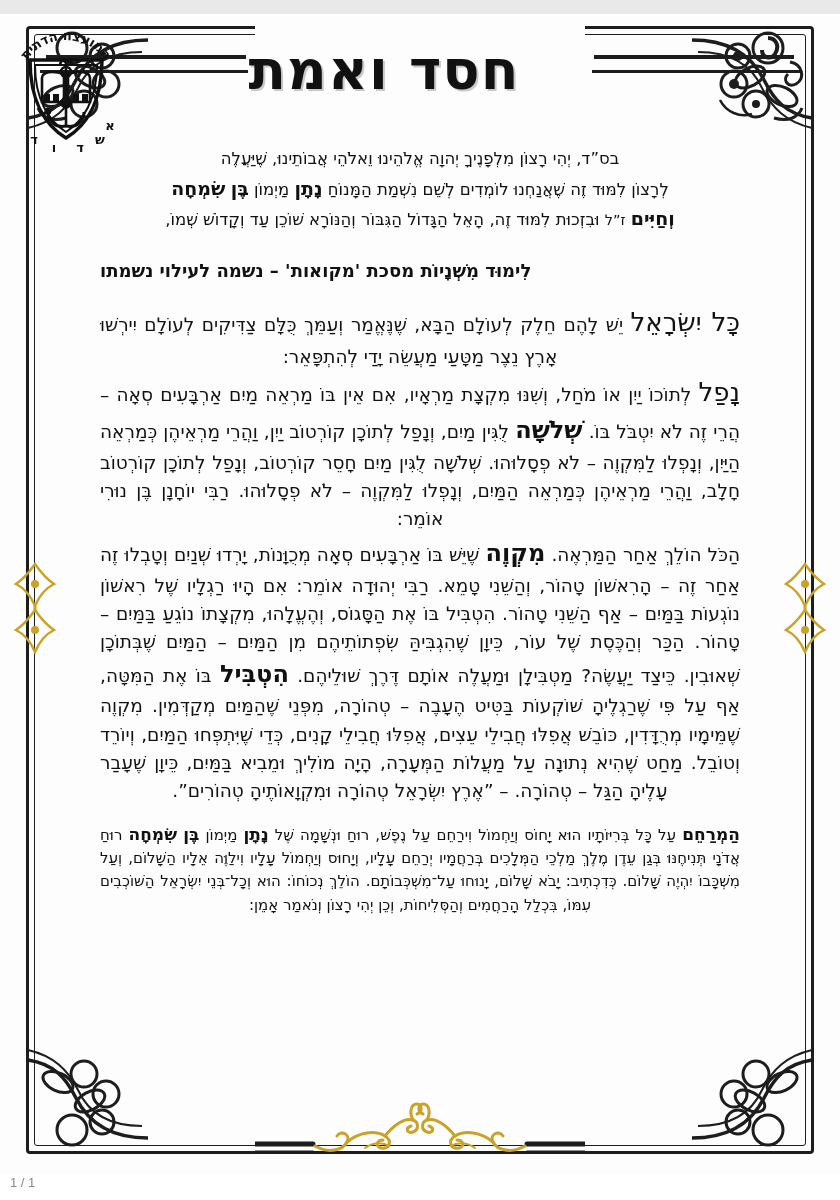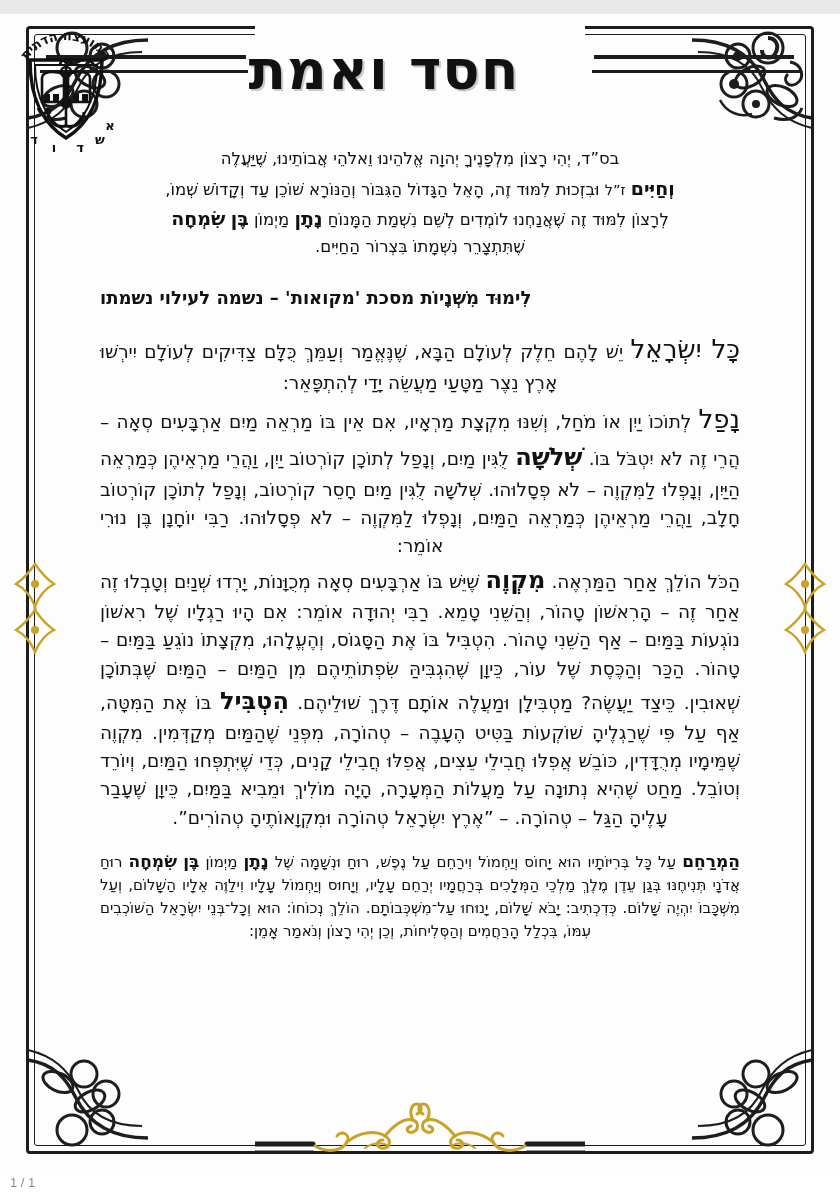--- a/index.html
+++ b/index.html
@@ -291,32 +291,31 @@
     </svg>
   </div>
 
   <div class="doc-title">חסד ואמת</div>
 
   <div class="content">
 
     <div class="ded">
       <div>בס”ד, יְהִי רָצוֹן מִלְפָנֶיךָ יְהוָה אֱלֹהֵינוּ וֵאלֹהֵי אֲבוֹתֵינוּ, שֶׁיַּעֲלֶה</div>
       <div>
-        <span class="b">וְחַיִּים</span>
-        <span class="sm">ז”ל</span>
-        <span>וּבִזְכוּת לִמּוּד זֶה, הָאֵל הַגָּדוֹל הַגִּבּוֹר וְהַנּוֹרָא שׁוֹכֵן עַד וְקָדוֹשׁ שְׁמוֹ,</span>
-      </div>
-      <div>
         <span>לְרָצוֹן לִמּוּד זֶה שֶׁאֲנַחְנוּ לוֹמְדִים לְשֵׁם נִשְׁמַת הַמָּנוֹחַ</span>
         <span class="b">נָתָן</span>
         <span>מַיְמוֹן</span>
         <span class="b">בֶּן</span>
         <span class="b">שִׂמְחָה</span>
       </div>
-      <div>שֶׁתִּתְצָרֵר נִשְׁמָתוֹ בִּצְרוֹר הַחַיִּים.</div>
+      <div>
+        <span class="b">וְחַיִּים</span>
+        <span class="sm">ז”ל</span>
+        <span>וּבִזְכוּת לִמּוּד זֶה, הָאֵל הַגָּדוֹל הַגִּבּוֹר וְהַנּוֹרָא שׁוֹכֵן עַד וְקָדוֹשׁ שְׁמוֹ,</span>
+      </div>
     </div>
 
     <div class="subtitle">לִימוּד מִשְׁנָיוֹת מסכת 'מקואות' – נשמה לעילוי נשמתו</div>
 
     <p class="mishna">
       <span class="lead">כָּל יִשְׂרָאֵל</span><span> יֵשׁ לָהֶם חֵלֶק לְעוֹלָם הַבָּא, שֶׁנֶּאֱמַר וְעַמֵּךְ כֻּלָּם צַדִּיקִים לְעוֹלָם יִירְשׁוּ אָרֶץ נֵצֶר מַטָּעַי מַעֲשֵׂה יָדַי לְהִתְפָּאֵר:</span>
     </p>
 
     <p class="mishna">
       <span class="lead">נָפַל</span><span> לְתוֹכוֹ יַיִן אוֹ מֹחַל, וְשִׁנּוּ מִקְצָת מַרְאָיו, אִם אֵין בּוֹ מַרְאֵה מַיִם אַרְבָּעִים סְאָה – הֲרֵי זֶה לֹא יִטְבֹּל בּוֹ. </span><span class="kw">שְׁלֹשָׁה</span><span> לֻגִּין מַיִם, וְנָפַל לְתוֹכָן קוֹרְטוֹב יַיִן, וַהֲרֵי מַרְאֵיהֶן כְּמַרְאֵה הַיַּיִן, וְנָפְלוּ לַמִּקְוֶה – לֹא פְסָלוּהוּ. שְׁלֹשָׁה לֻגִּין מַיִם חָסֵר קוֹרְטוֹב, וְנָפַל לְתוֹכָן קוֹרְטוֹב חָלָב, וַהֲרֵי מַרְאֵיהֶן כְּמַרְאֵה הַמַּיִם, וְנָפְלוּ לַמִּקְוֶה – לֹא פְסָלוּהוּ. רַבִּי יוֹחָנָן בֶּן נוּרִי אוֹמֵר:</span>

